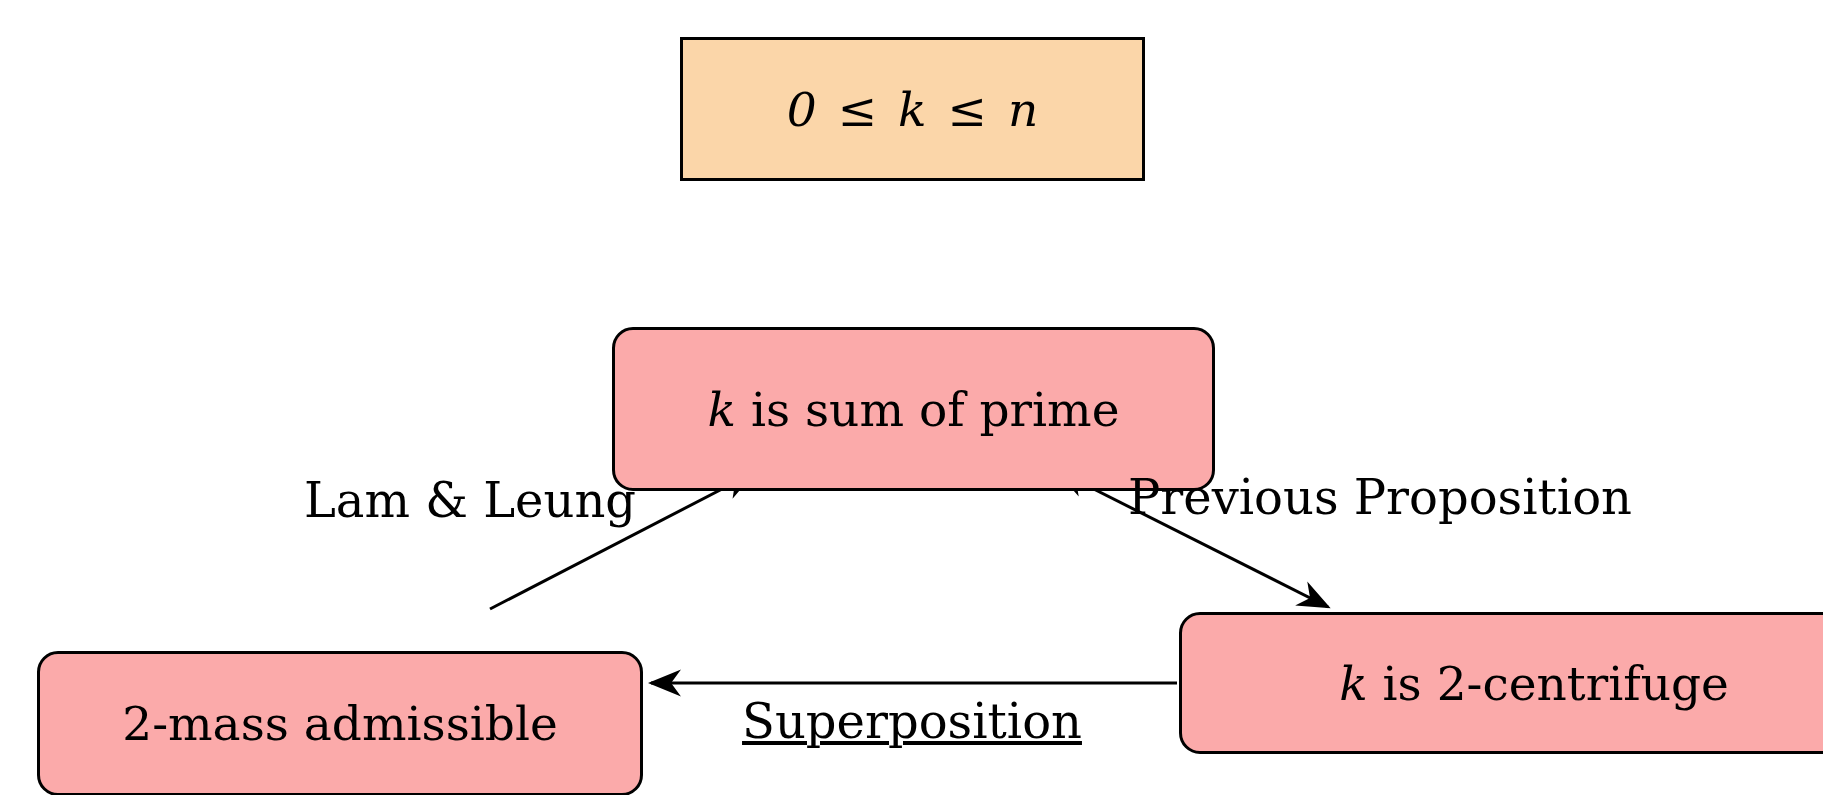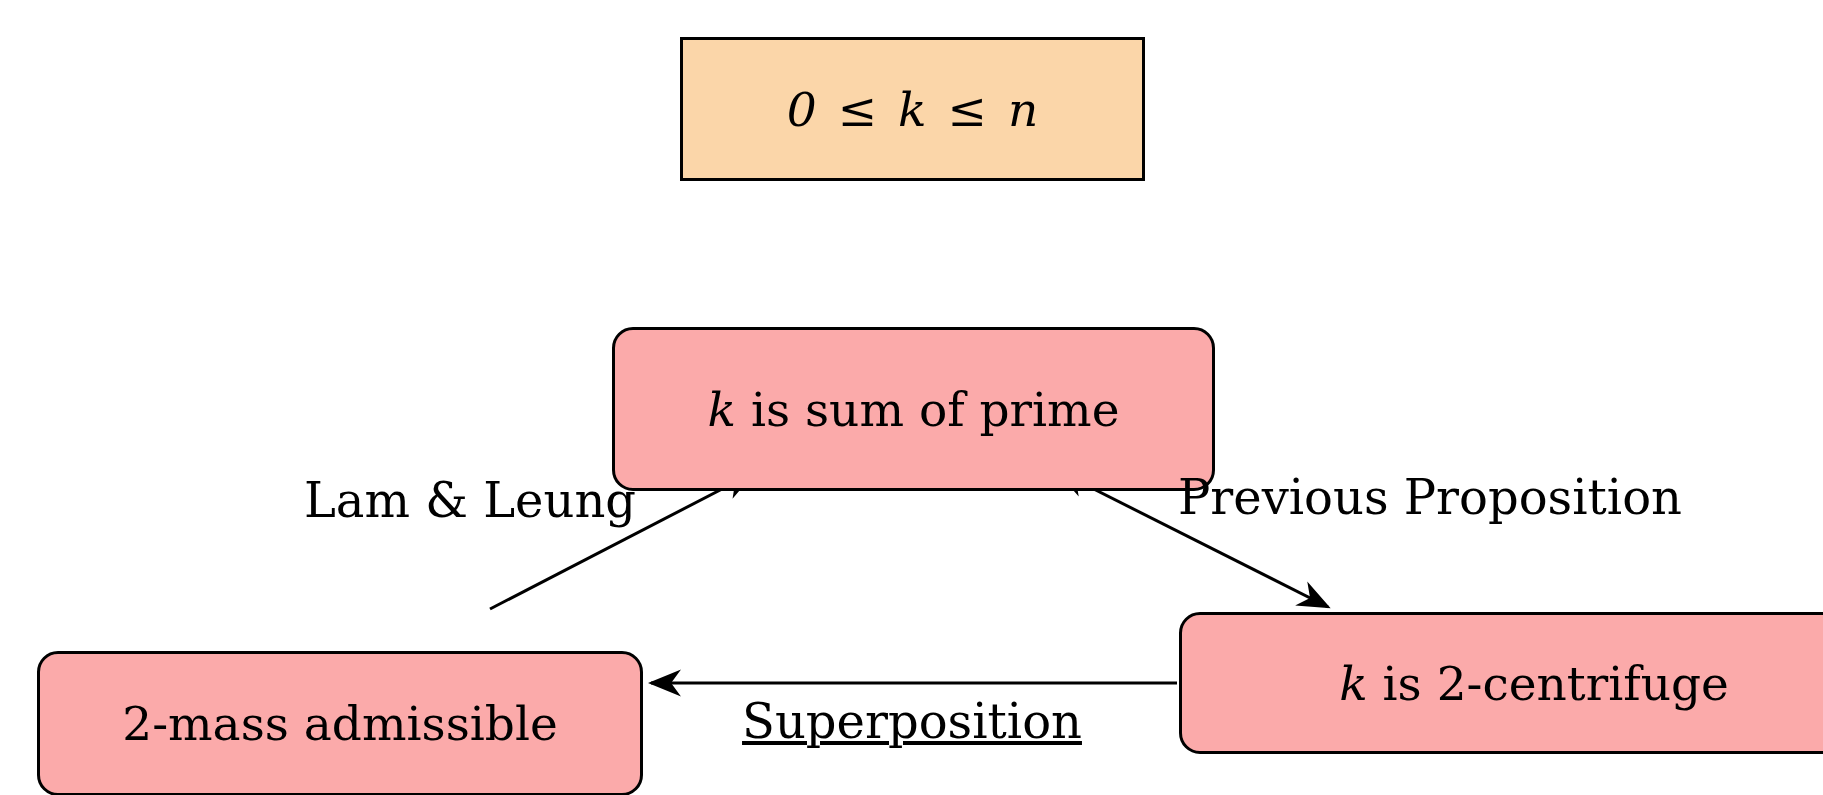--- a/index.html
+++ b/index.html
@@ -59,21 +59,21 @@
   }
 
   .edge-label {
     position: absolute;
     transform: translate(-50%, -50%);
     white-space: nowrap;
     font-size: 48px;
     color: #000000;
   }
   .label-lam   { left: 454px;  top: 500px; margin-left: 16px; }
-  .label-prev  { left: 1430px; top: 497px; }
+  .label-prev  { left: 1380px; top: 497px; }
   .label-super { left: 912px;  top: 721px; text-decoration: underline; }
 </style>
 </head>
 <body>
 
 <div class="canvas">
 
   <svg class="edges-layer" viewBox="0 0 1823 795" xmlns="http://www.w3.org/2000/svg">
     <defs>
       <marker id="ah" viewBox="0 0 12 10" refX="10.5" refY="5" markerWidth="12" markerHeight="10" orient="auto-start-reverse">

